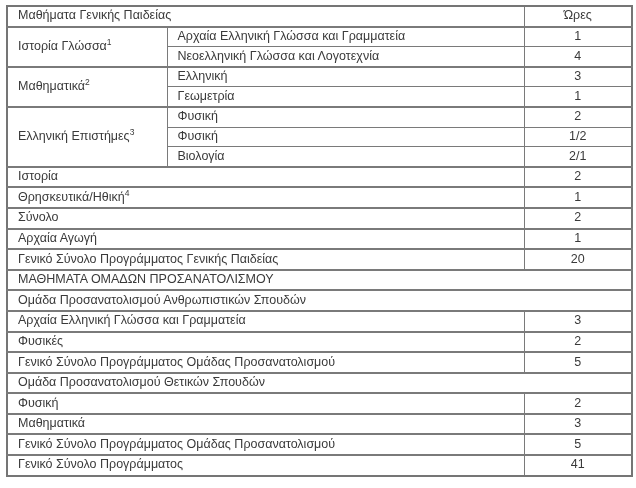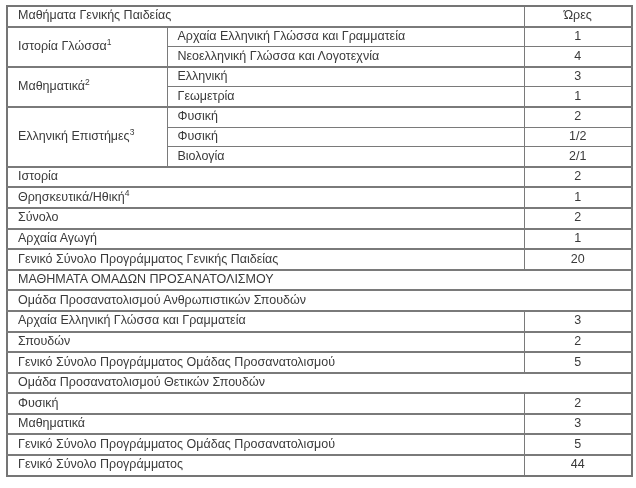--- a/index.html
+++ b/index.html
@@ -126,21 +126,21 @@
       </tr>
       <tr class="thick">
         <td colspan="3">Ομάδα Προσανατολισμού Ανθρωπιστικών Σπουδών</td>
       </tr>
 
       <tr class="thick">
         <td colspan="2">Αρχαία Ελληνική Γλώσσα και Γραμματεία</td>
         <td class="hours">3</td>
       </tr>
       <tr class="thick">
-        <td colspan="2">Σπουδών</td>
+        <td colspan="2">Φυσικές</td>
         <td class="hours">2</td>
       </tr>
       <tr class="thick">
         <td colspan="2">Γενικό Σύνολο Προγράμματος Ομάδας Προσανατολισμού</td>
         <td class="hours">5</td>
       </tr>
 
       <tr class="thick">
         <td colspan="3">Ομάδα Προσανατολισμού Θετικών Σπουδών</td>
       </tr>
@@ -152,17 +152,17 @@
       <tr class="thick">
         <td colspan="2">Μαθηματικά</td>
         <td class="hours">3</td>
       </tr>
       <tr class="thick">
         <td colspan="2">Γενικό Σύνολο Προγράμματος Ομάδας Προσανατολισμού</td>
         <td class="hours">5</td>
       </tr>
       <tr class="thick">
         <td colspan="2">Γενικό Σύνολο Προγράμματος</td>
-        <td class="hours">44</td>
+        <td class="hours">41</td>
       </tr>
     </tbody>
   </table>
 </div>
 
 </body></html>

